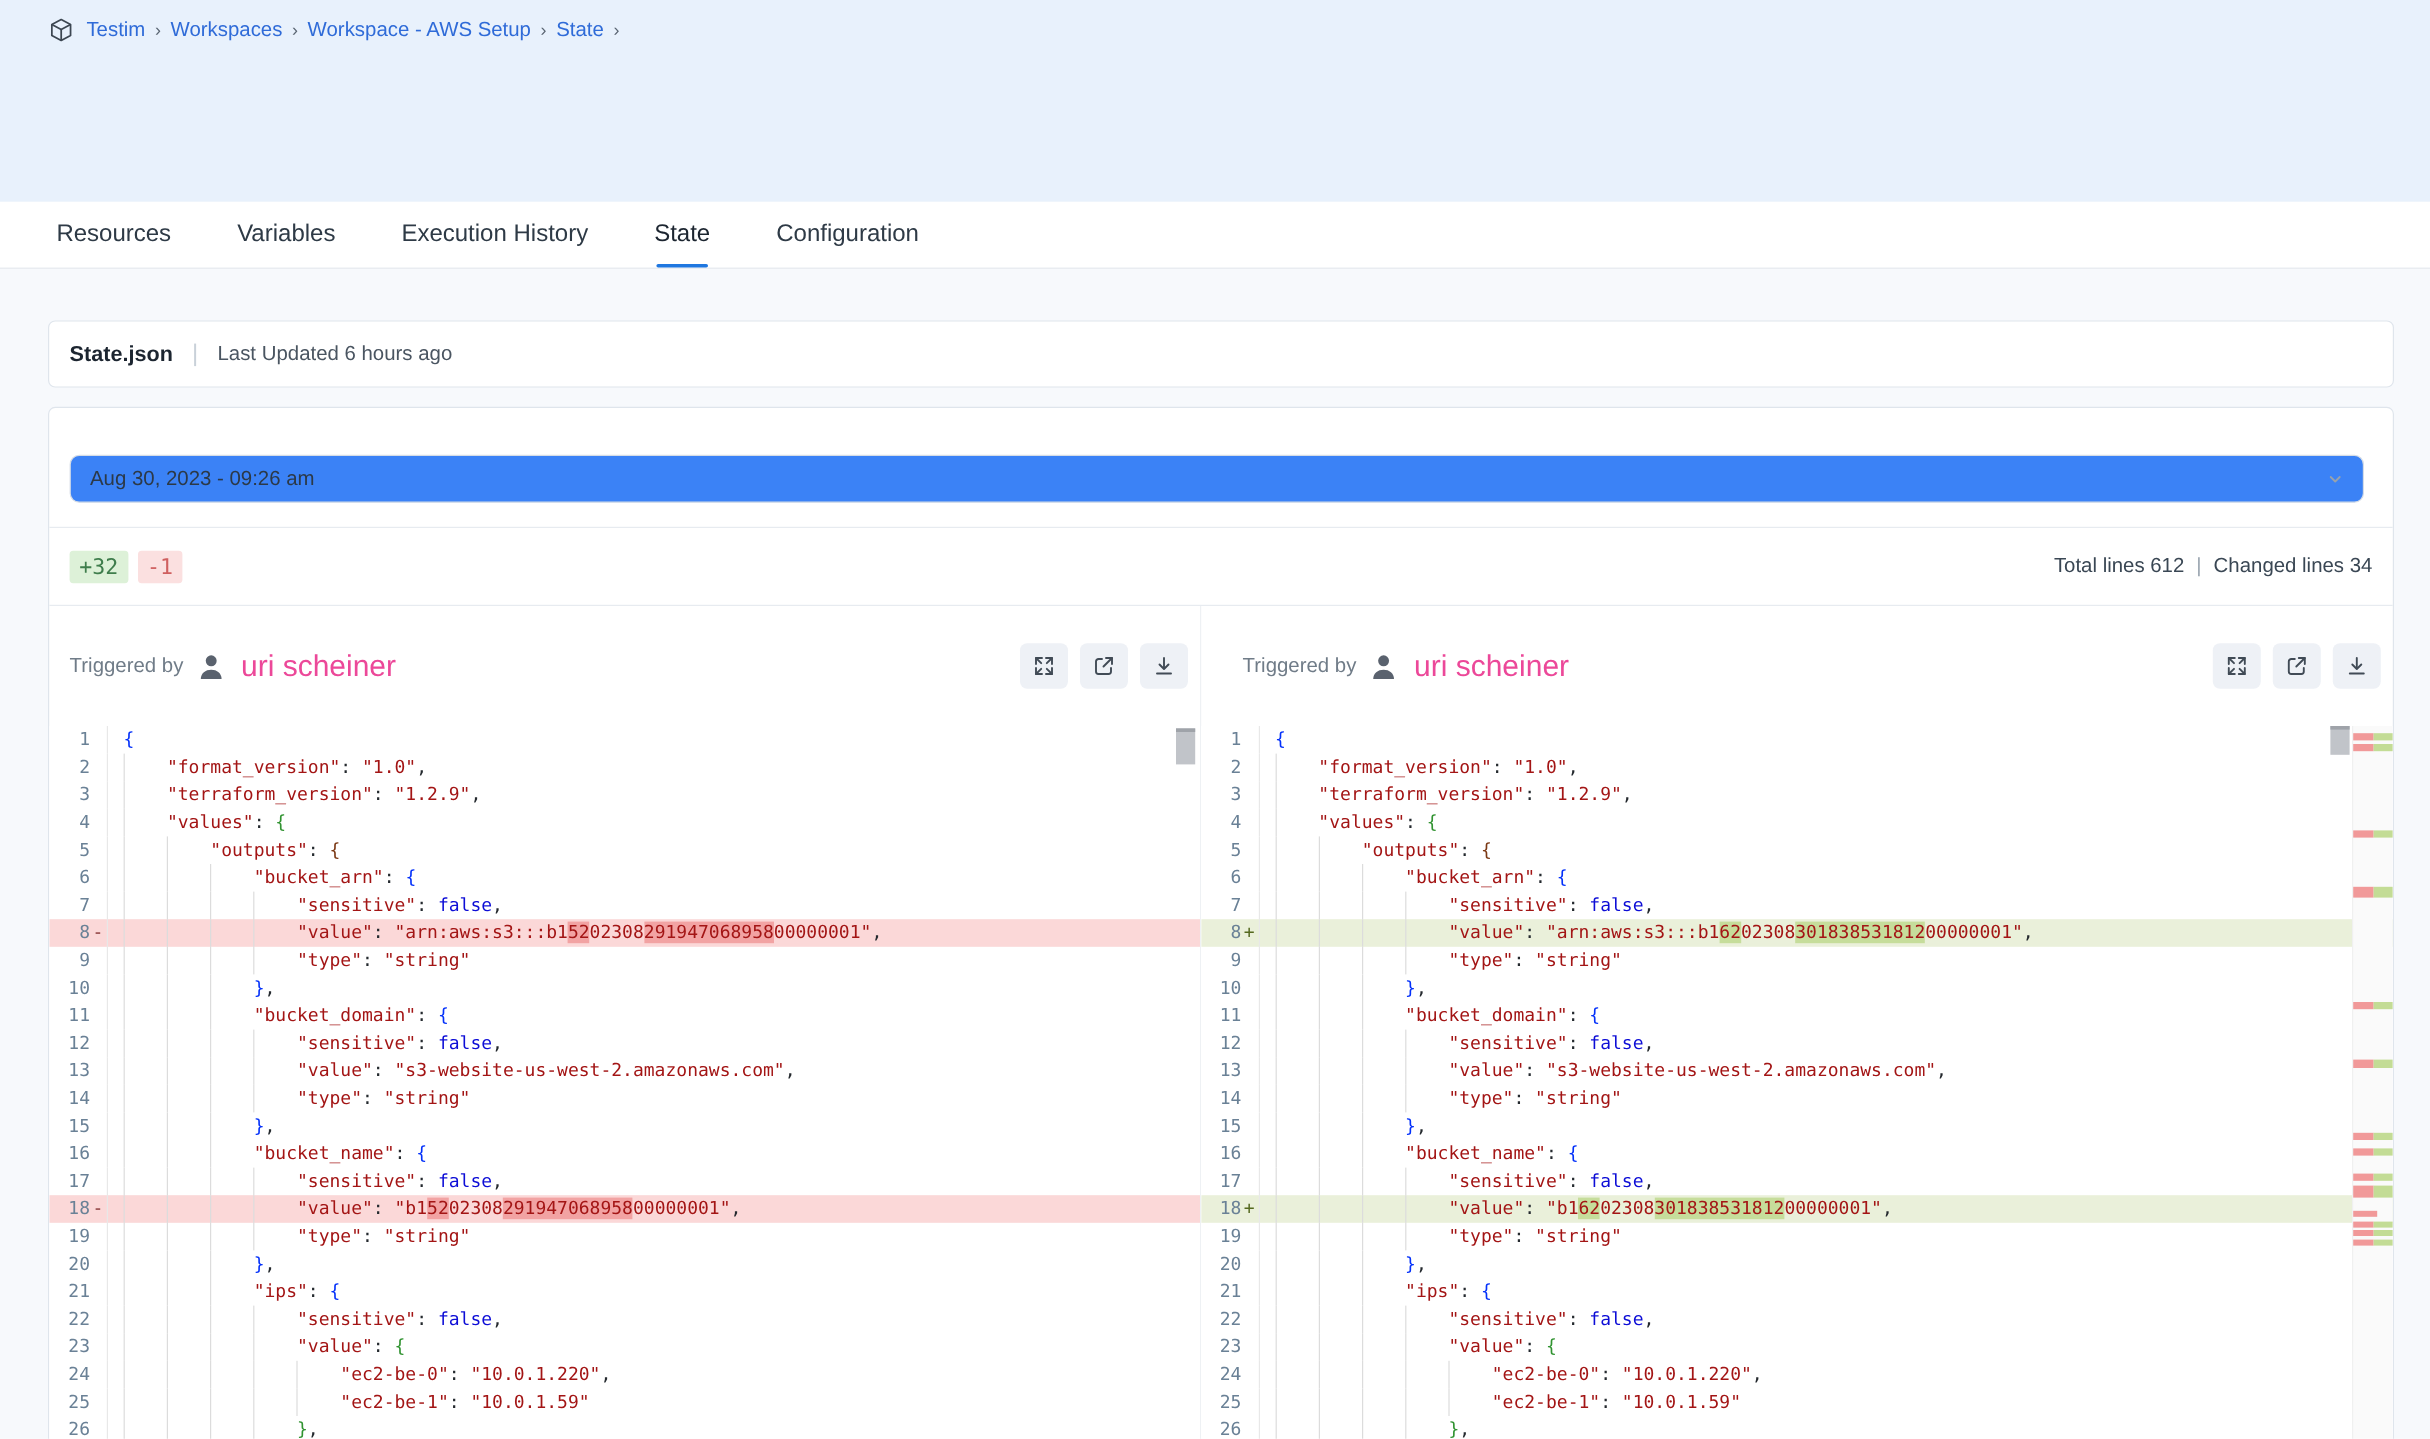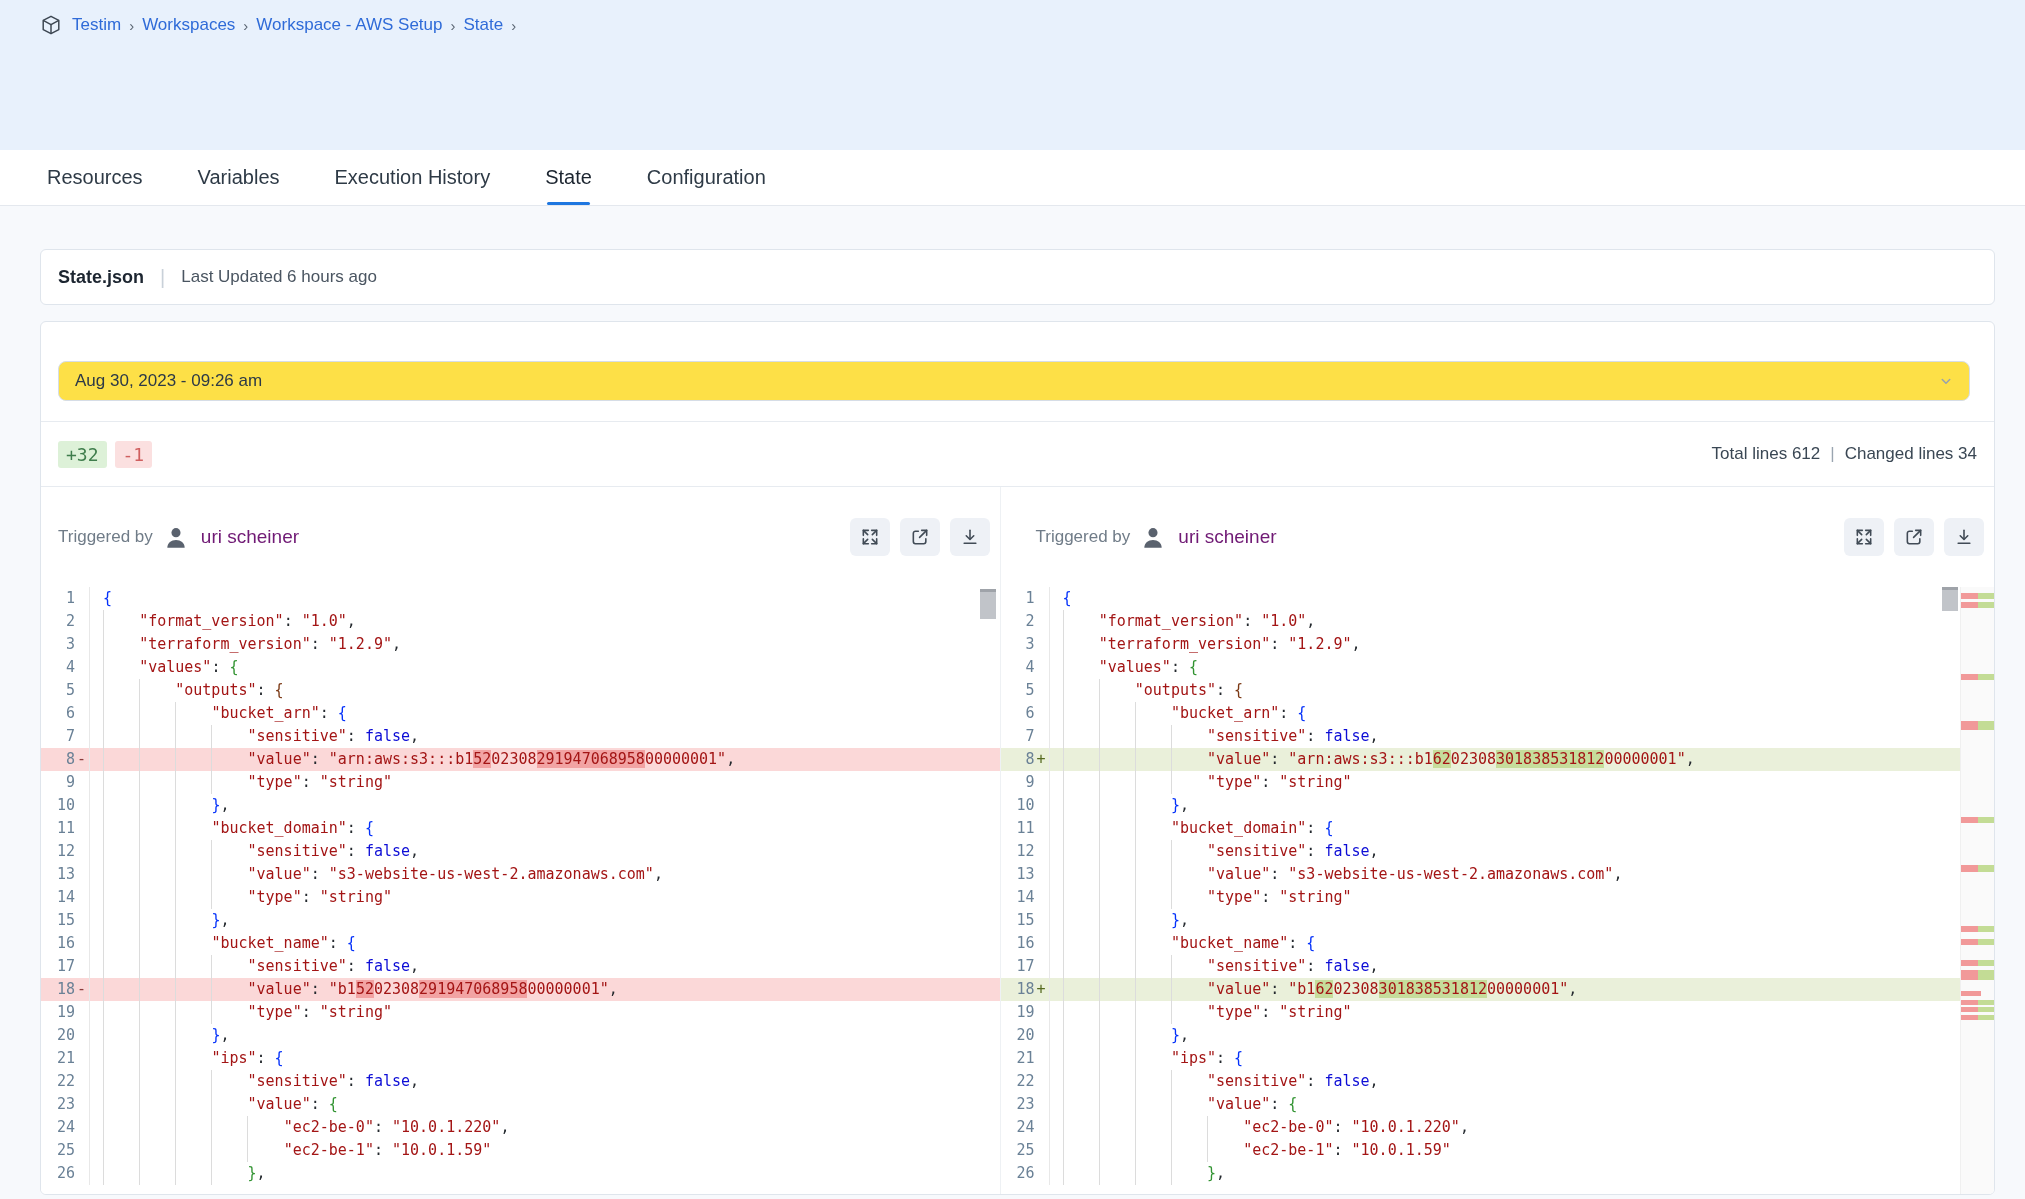--- a/index.html
+++ b/index.html
@@ -1,20 +1,20 @@
 <!DOCTYPE html>
 <html><head>
 <meta charset="utf-8">
 <style>
   * { margin:0; padding:0; box-sizing:border-box; }
   html,body { width:2025px; height:1199px; overflow:hidden; }
   body { font-family:"Liberation Sans", sans-serif; background:#f7f9fc; color:#1c2530; }
 
   
-  .hero { background:#e8f1fc; height:150px; position:relative; padding:14px 30px 0 40px; }
+  .hero { background:#e8f1fc; height:168px; position:relative; padding:14px 30px 0 40px; }
   .crumbs { display:flex; align-items:center; gap:8px; font-size:17px; }
   .crumbs .link { color:#2f6bd8; cursor:pointer; }
   .crumbs .sep { color:#5a6572; font-size:15px; }
   .crumb-icon { width:22px; height:22px; margin-right:2px; display:inline-flex; }
   .title-row { display:flex; align-items:center; margin-top:12px; }
   .tf-logo { width:58px; height:72px; margin-right:28px; }
   .page-title { font-size:32px; font-weight:600; color:#14181f; letter-spacing:.2px; }
   .ws-id { font-size:19px; color:#6a7685; margin-left:18px; margin-top:6px; }
   .badge-active { display:inline-flex; align-items:center; gap:6px; background:#e0f5e0; color:#1d8a2f;
     font-size:15px; font-weight:600; border-radius:5px; padding:4px 10px; margin-left:22px; margin-top:4px; }
@@ -36,21 +36,21 @@
   .card { background:#fff; border:1px solid #dfe5ec; border-radius:6px; }
   .statebar { height:56px; display:flex; align-items:center; padding:0 17px; margin-bottom:16px; }
   .statebar .file { font-size:18px; font-weight:700; }
   .statebar .pipe { color:#c9d1d9; font-size:20px; margin:0 16px; }
   .statebar .upd { font-size:17px; color:#4a5561; }
 
   .main-card { overflow:hidden; }
   .compare { padding:24px 24px 20px 17px; }
   .compare h3 { font-size:18px; font-weight:700; margin-left:4px; }
   .selects { display:flex; gap:36px; margin-top:15px; }
-  .select { flex:1; height:40px; border:1px solid #d6dde6; border-radius:8px; background:#fde047;
+  .select { flex:1; height:40px; border:1px solid #d6dde6; border-radius:8px; background:#3b82f6;
     display:flex; align-items:center; justify-content:space-between; padding:0 14px 0 16px;
     font-size:17px; color:#2c3947; cursor:pointer; }
   .select svg { width:18px; height:18px; }
   .divider { height:1px; background:#e7ebf0; }
 
   .countsrow { height:64px; display:flex; align-items:center; padding:0 17px; }
   .chip { font-size:18px; padding:3px 8px; border-radius:3px; font-family:"DejaVu Sans Mono", monospace; }
   .chip.add { background:#ddf1d8; color:#3f7d4c; margin-right:8px; }
   .chip.rem { background:#fbe0e0; color:#cf5f5f; }
   .line-summary { margin-left:auto; font-size:17px; color:#3a4754; display:flex; align-items:center; gap:10px; }
@@ -58,21 +58,21 @@
 
   
   .panels { display:flex; }
   .panel { position:relative; }
   .panel.left  { width:960px; border-right:1px solid #eef1f4; }
   .panel.right { width:994px; }
   .panel-head { height:100px; display:flex; align-items:center; padding:0 10px 0 17px; }
   .panel.right .panel-head { padding-left:35px; }
   .trig-lbl { font-size:17px; color:#707c88; margin-right:10px; }
   .avatar { width:26px; height:26px; margin-right:12px; }
-  .user-link { font-size:19px; color:#701a75; cursor:pointer; }
+  .user-link { font-size:25px; color:#ec4899; cursor:pointer; }
   .tools { margin-left:auto; display:flex; gap:10px; }
   .tool-btn { width:40px; height:38px; background:#eef1f6; border:none; border-radius:6px; display:flex;
     align-items:center; justify-content:center; cursor:pointer; }
   .tool-btn svg { width:20px; height:20px; stroke:#414b56; fill:none; stroke-width:1.9; stroke-linecap:round; stroke-linejoin:round; }
 
   .editor { position:relative; height:607px; overflow:hidden; background:#fff;
     font-family:"DejaVu Sans Mono", monospace; font-size:15px; }
   .code-row { display:flex; height:23px; line-height:23px; white-space:pre; position:relative; }
   .gutter { width:48px; flex:0 0 48px; text-align:right; color:#6a8196; font-size:15px; padding-right:0; display:flex; justify-content:flex-end; }
   .gutter .num { display:block; padding-right:2px; }

